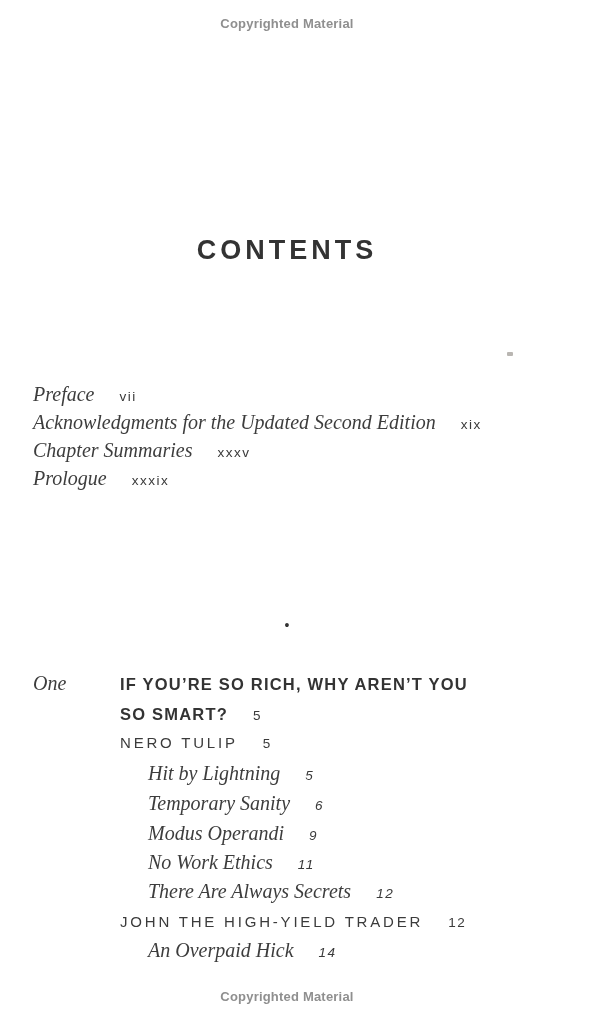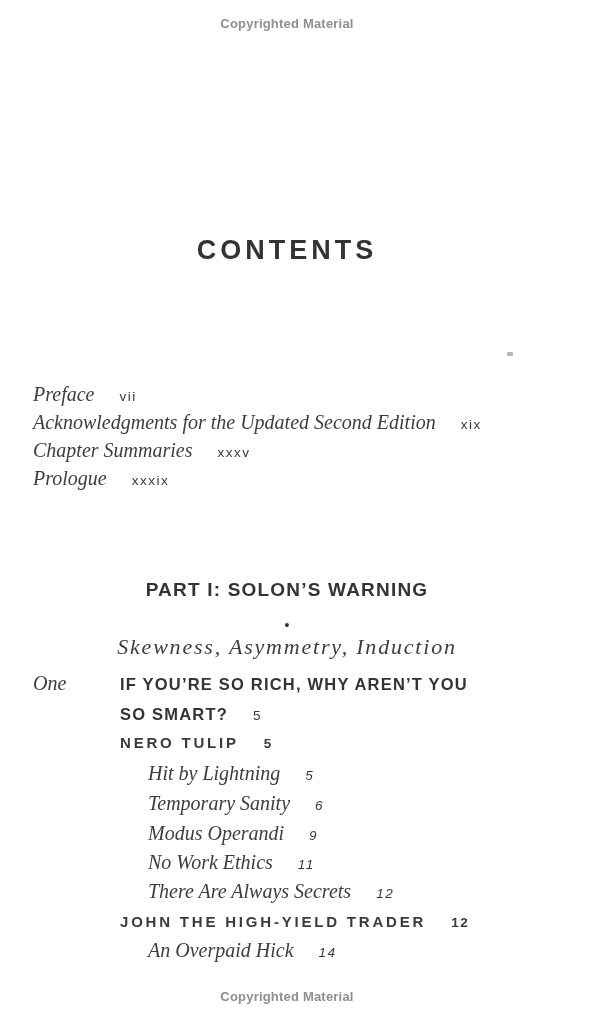--- a/index.html
+++ b/index.html
@@ -124,21 +124,21 @@
     color: #333333;
   }
 
   .toc-row {
     position: absolute;
     white-space: nowrap;
   }
   .toc-section {
     left: 120px;
     font-family: "Liberation Sans", sans-serif;
-    font-weight: 700;
+    font-weight: 400;
     font-size: 15px;
     letter-spacing: 2.8px;
     color: #3b3b3b;
   }
   .toc-sub {
     left: 148px;
     font-family: "Liberation Serif", serif;
     font-style: italic;
     font-size: 20px;
     color: #3d3d3d;
@@ -181,23 +181,21 @@
       <span class="fm-title">Acknowledgments for the Updated Second Edition</span><span class="pagenum">xix</span>
     </div>
     <div class="fm-row">
       <span class="fm-title">Chapter Summaries</span><span class="pagenum">xxxv</span>
     </div>
     <div class="fm-row">
       <span class="fm-title">Prologue</span><span class="pagenum">xxxix</span>
     </div>
   </div>
 
-  <div class="centered part-heading">PART I: SOLON’S WARNING</div>
   <div class="centered part-bullet">•</div>
-  <div class="centered part-subtitle">Skewness, Asymmetry, Induction</div>
 
   <div class="chapter-number">One</div>
 
   <div class="chapter-title-l1">
     <span class="ch-bold">IF YOU’RE SO RICH, WHY AREN’T YOU</span>
   </div>
   <div class="chapter-title-l2">
     <span class="ch-bold">SO SMART?</span><span class="pagenum">5</span>
   </div>
 

